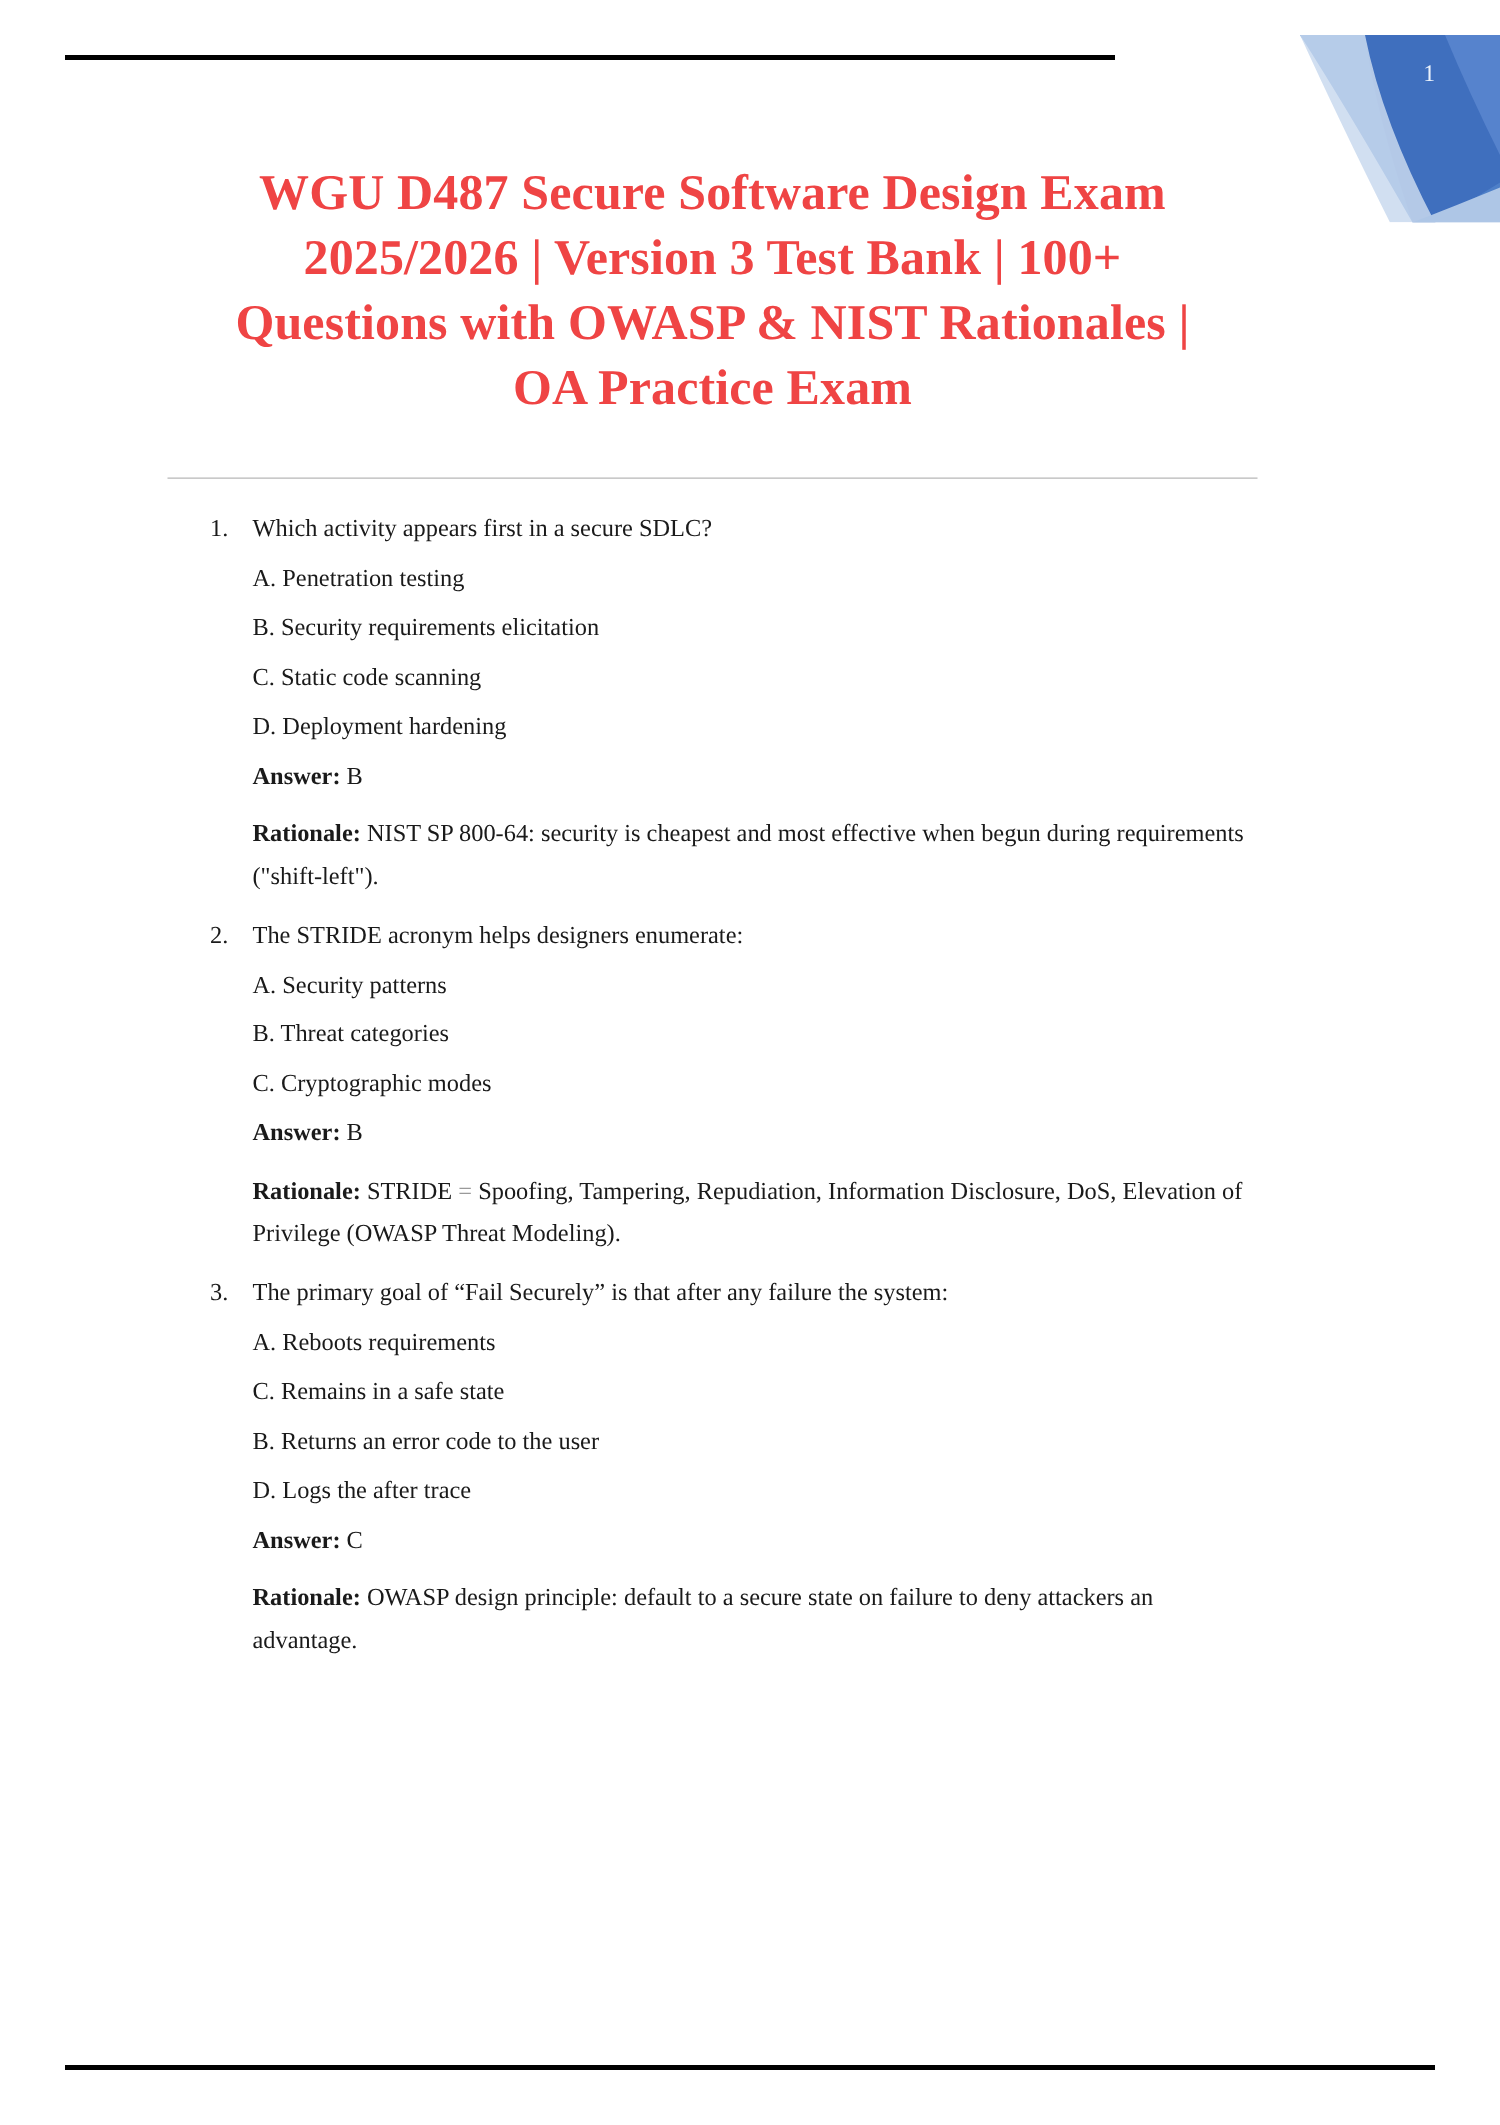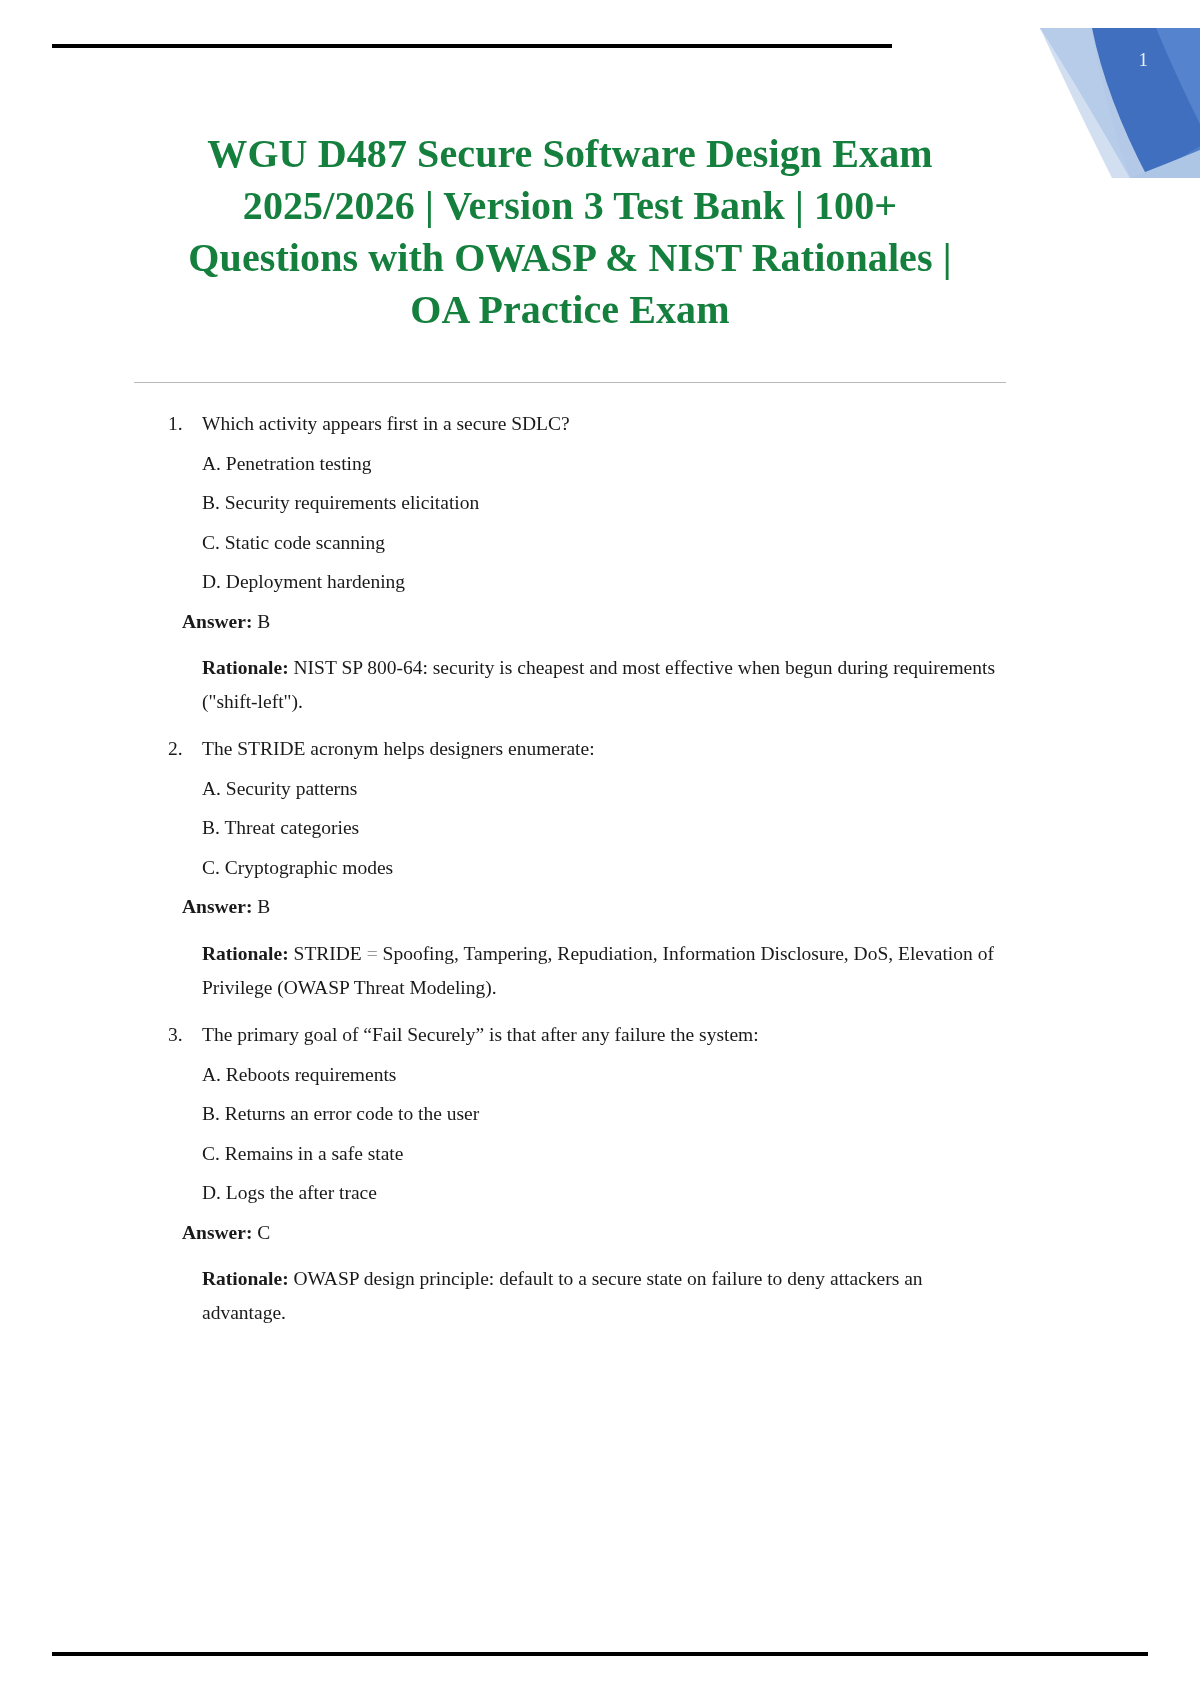--- a/index.html
+++ b/index.html
@@ -64,21 +64,21 @@
     z-index: 5;
   }
 
   
   .doc-title {
     position: absolute;
     left: 130px;
     top: 128px;
     width: 880px;
     text-align: center;
-    color: #15803d;
+    color: #ef4444;
     font-weight: bold;
     font-size: 40px;
     line-height: 1.30;
     letter-spacing: 0.1px;
   }
 
   .title-divider {
     position: absolute;
     left: 134px;
     top: 382px;
@@ -111,21 +111,21 @@
     padding-left: 2px;
   }
   .q-text { flex: 1; }
 
   .option {
     margin-left: 36px;
     margin-bottom: 20px;
   }
 
   .answer-line {
-    margin-left: 16px;
+    margin-left: 36px;
     margin-bottom: 20px;
   }
   .answer-label { font-weight: bold; }
 
   .rationale-line {
     margin-left: 36px;
     margin-bottom: 20px;
     line-height: 1.75;
     text-align: left;
     max-width: 806px;
@@ -203,22 +203,22 @@
         <span> Spoofing, Tampering, Repudiation, Information Disclosure, DoS, Elevation of Privilege (OWASP Threat Modeling).</span>
       </div>
     </div>
 
     <div class="question-block">
       <div class="q-line">
         <span class="q-num">3.</span>
         <span class="q-text">The primary goal of “Fail Securely” is that after any failure the system:</span>
       </div>
       <div class="option">A. Reboots requirements</div>
+      <div class="option">C. Remains in a safe state</div>
       <div class="option">B. Returns an error code to the user</div>
-      <div class="option">C. Remains in a safe state</div>
       <div class="option">D. Logs the after trace</div>
       <div class="answer-line">
         <span class="answer-label">Answer:</span>
         <span> C</span>
       </div>
       <div class="rationale-line">
         <span class="rationale-label">Rationale:</span>
         <span> OWASP design principle: default to a secure state on failure to deny attackers an advantage.</span>
       </div>
     </div>

